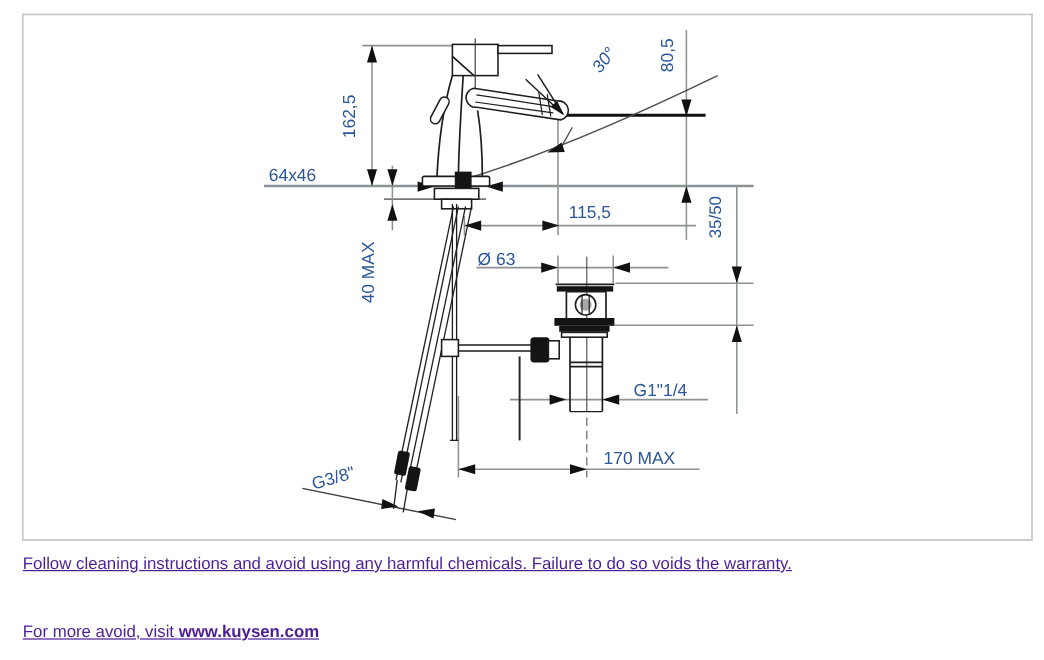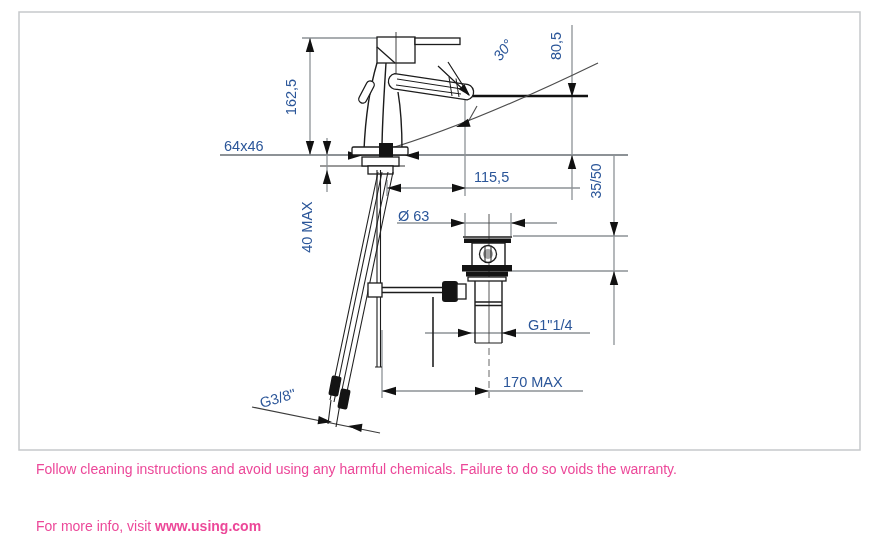--- a/index.html
+++ b/index.html
@@ -1,19 +1,19 @@
 <!DOCTYPE html>
 <html><head>
 <meta charset="utf-8">
 <style>
   html,body{margin:0;padding:0;background:#ffffff;}
   body{width:870px;height:550px;position:relative;font-family:"Liberation Sans",sans-serif;overflow:hidden;}
   #stage{position:absolute;left:0;top:0;width:870px;height:550px;}
   svg{position:absolute;left:0;top:0;}
-  .footer-line{position:absolute;left:36px;color:#ec4899;font-size:14px;line-height:18px;white-space:nowrap;}
+  .footer-line{position:absolute;left:19px;color:#4c1d95;font-size:14px;line-height:18px;white-space:nowrap;text-decoration:underline;}
   .footer-line b{font-weight:bold;}
   .dim-label{fill:#2b5699;font-size:14.5px;font-family:"Liberation Sans",sans-serif;}
   .dim-label.small{font-size:14px;}
   .prod{stroke:#1c1c1c;fill:none;stroke-width:1.4;}
   .prodfill{fill:#141414;stroke:none;}
   .white{fill:#ffffff;stroke:#1c1c1c;stroke-width:1.3;}
   .dim{stroke:#8d9296;fill:none;stroke-width:1.3;}
   .arr{fill:#111111;stroke:none;}
 </style>
 </head>
@@ -148,15 +148,15 @@
     <text class="dim-label" x="474" y="182">115,5</text>
     <text class="dim-label" x="398" y="221">Ø 63</text>
     <text class="dim-label small" text-anchor="middle" transform="translate(601,181) rotate(-90)">35/50</text>
     <text class="dim-label" x="528" y="330">G1"1/4</text>
     <text class="dim-label" x="503" y="387">170 MAX</text>
     <text class="dim-label" text-anchor="middle" transform="translate(279,403) rotate(-16)">G3/8"</text>
   </g>
 </svg>
 
 <div class="footer-line" style="top:460px">Follow cleaning instructions and avoid using any harmful chemicals. Failure to do so voids the warranty.</div>
-<div class="footer-line" style="top:517px"><span>For more info, visit </span><b>www.using.com</b></div>
+<div class="footer-line" style="top:517px"><span>For more avoid, visit </span><b>www.kuysen.com</b></div>
 
 </div>
 
 </body></html>

